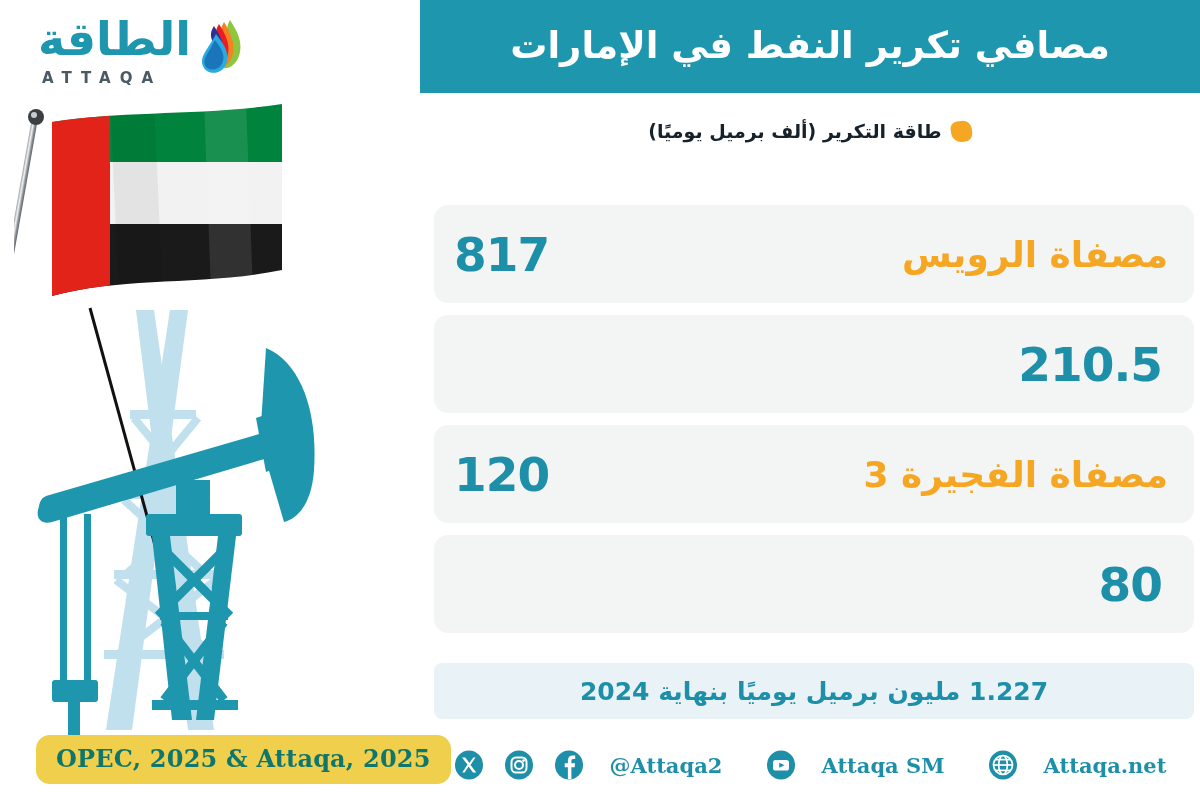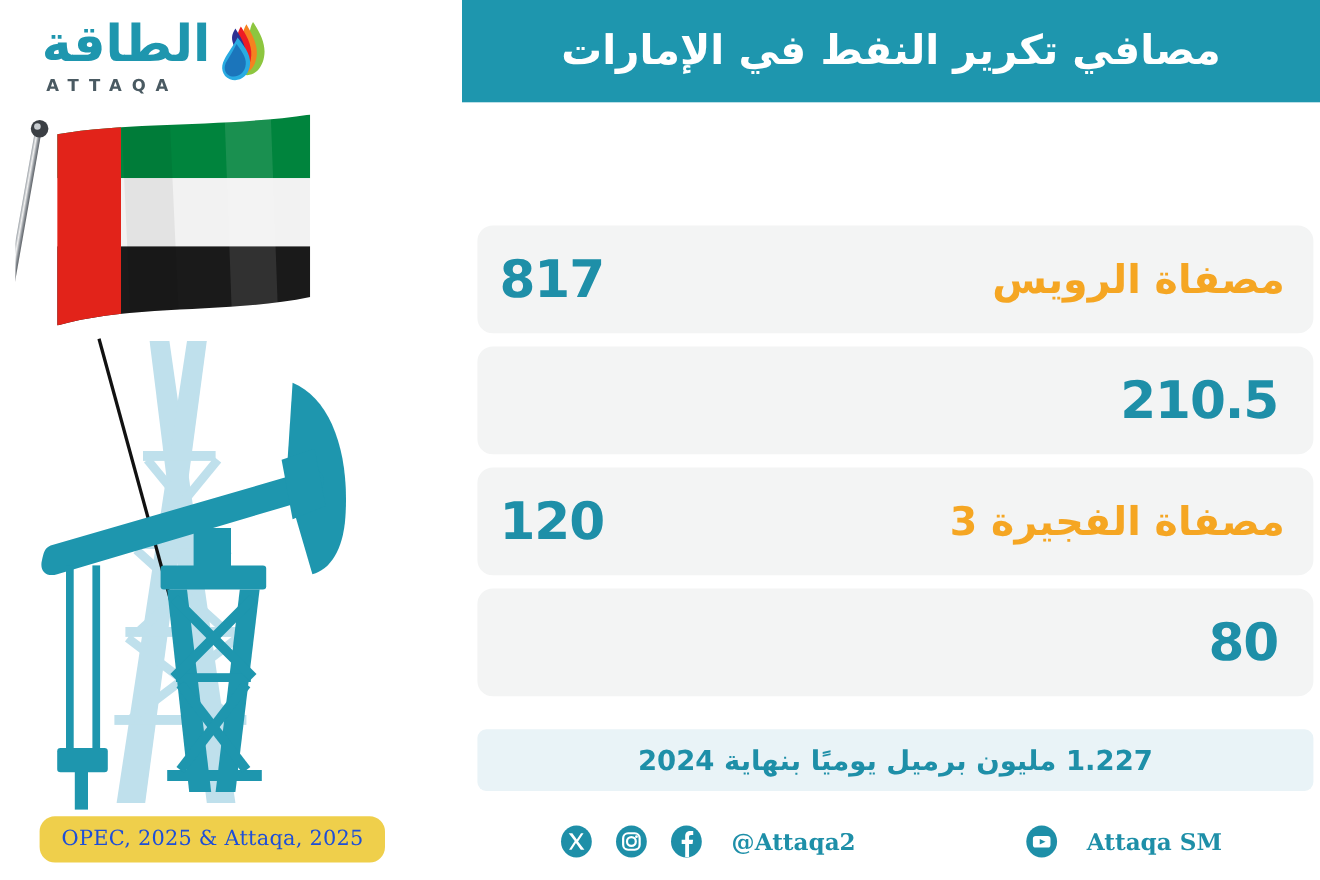--- a/index.html
+++ b/index.html
@@ -83,24 +83,24 @@
     width: 370px;
     height: 450px;
   }
 
   
   .source-badge {
     position: absolute;
     bottom: 16px;
     left: 36px;
     background: #EFCF4B;
-    color: #1d4ed8;
+    color: #0f766e;
     font-family: "DejaVu Serif", "Liberation Serif", serif;
-    font-weight: normal;
-    font-size: 19px;
+    font-weight: bold;
+    font-size: 24px;
     padding: 9px 20px 11px;
     border-radius: 14px;
     direction: ltr;
     white-space: nowrap;
     letter-spacing: 0.2px;
   }
 
   
   .right-col {
     position: absolute;
@@ -373,20 +373,24 @@
 
     <div class="source-badge">OPEC, 2025 &amp; Attaqa, 2025</div>
   </div>
 
   <div class="right-col">
 
     <div class="title-banner">
       <div class="title-text">مصافي تكرير النفط في الإمارات</div>
     </div>
 
+    <div class="legend">
+      <span class="legend-marker"></span>
+      <span class="legend-label">طاقة التكرير (ألف برميل يوميًا)</span>
+    </div>
 
     <div class="rows">
 
       <div class="refinery-row">
         <span class="refinery-name">مصفاة الرويس</span>
         <span class="value-group">
           <span class="value-num">817</span>
           <svg class="value-tri" width="46" height="52" viewBox="0 0 46 52">
             <path d="M6 26 L38 5 C43 2 46 5 46 10 L46 42 C46 47 43 50 38 47 Z" fill="#F5A623"></path>
           </svg>
@@ -448,16 +452,29 @@
 
       <div class="social-group">
         <svg class="sicon" width="30" height="30" viewBox="0 0 30 30">
           <ellipse cx="15" cy="15" rx="14" ry="14.5" fill="#1E8FA8"></ellipse>
           <rect x="7" y="10" width="16" height="10.5" rx="2.6" fill="#fff"></rect>
           <polygon points="13.2,12.8 18.5,15.3 13.2,17.8" fill="#1E8FA8"></polygon>
         </svg>
         <span class="social-handle">Attaqa SM</span>
       </div>
 
+      <div class="social-group">
+        <svg class="sicon" width="30" height="30" viewBox="0 0 30 30">
+          <ellipse cx="15" cy="15" rx="14" ry="14.5" fill="#1E8FA8"></ellipse>
+          <g fill="none" stroke="#fff" stroke-width="1.7">
+            <circle cx="15" cy="15" r="9.5"></circle>
+            <ellipse cx="15" cy="15" rx="4.3" ry="9.5"></ellipse>
+            <line x1="5.6" y1="15" x2="24.4" y2="15"></line>
+            <line x1="7.2" y1="9.6" x2="22.8" y2="9.6"></line>
+            <line x1="7.2" y1="20.4" x2="22.8" y2="20.4"></line>
+          </g>
+        </svg>
+        <span class="social-handle">Attaqa.net</span>
+      </div>
     </div>
 
   </div>
 </div>
 
 </body></html>

